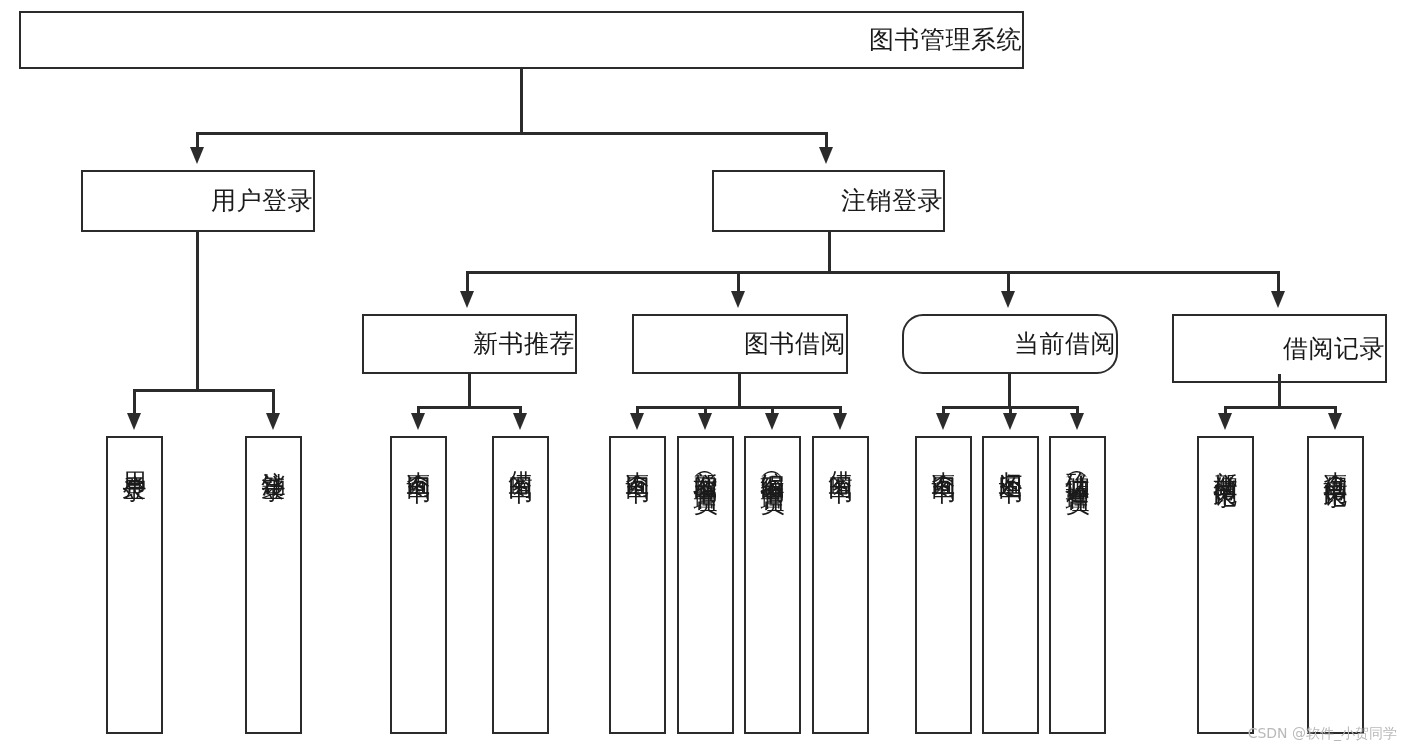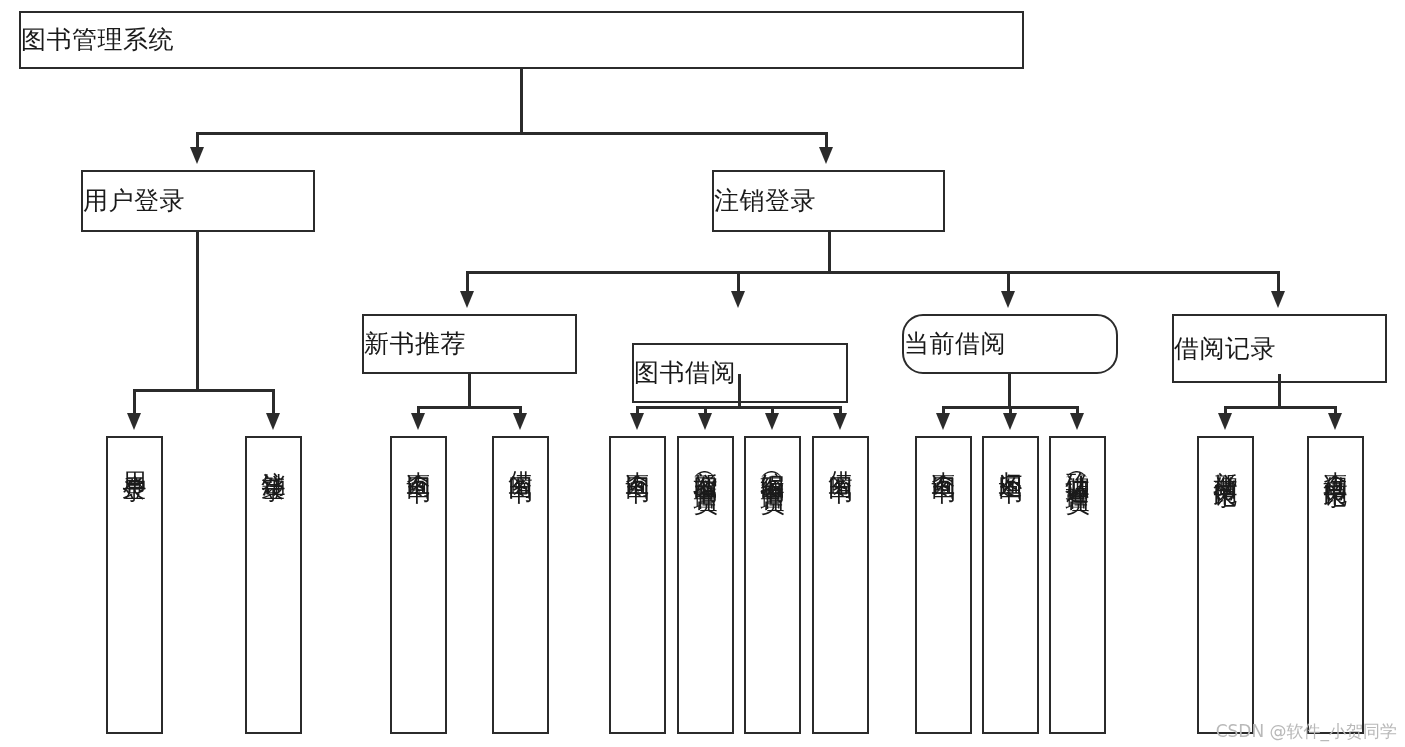--- a/index.html
+++ b/index.html
@@ -19,21 +19,21 @@
     overflow: hidden;
   }
   
   .node {
     position: absolute;
     box-sizing: border-box;
     background: #ffffff;
     border: 2.5px solid #2b2b2b;
     display: flex;
     align-items: center;
-    justify-content: flex-start;
+    justify-content: flex-end;
     color: #1a1a1a;
     line-height: 1.18;
   }
   .node .label {
     display: block;
     text-align: center;
     white-space: pre-line;
   }
   
   .node.horiz .label {
@@ -70,21 +70,21 @@
     height: 0;
     border-left: 7px solid transparent;
     border-right: 7px solid transparent;
     border-top: 17px solid #2b2b2b;
   }
   
   #watermark {
     position: absolute;
     right: 8px;
     bottom: 4px;
-    font-size: 17px;
+    font-size: 14px;
     color: #b9b9b9;
     font-family: "DejaVu Sans", "Liberation Sans", sans-serif;
     white-space: nowrap;
     pointer-events: none;
   }
 </style>
 </head>
 <body>
 
 <div id="canvas">
@@ -121,21 +121,21 @@
   <div class="ln v" style="left:1007px; top:271px; height:21px;"></div>
   <div class="ln v" style="left:1277px; top:271px; height:21px;"></div>
   <div class="arrow" style="left:460px; top:291px;"></div>
   <div class="arrow" style="left:731px; top:291px;"></div>
   <div class="arrow" style="left:1001px; top:291px;"></div>
   <div class="arrow" style="left:1271px; top:291px;"></div>
 
   <div class="node horiz" style="left:362px; top:314px; width:215px; height:60px;">
     <span class="label">新书推荐</span>
   </div>
-  <div class="node horiz" style="left:632px; top:314px; width:216px; height:60px;margin-top:29px;">
+  <div class="node horiz" style="left:632px; top:314px; width:216px; height:60px;">
     <span class="label">图书借阅</span>
   </div>
   <div class="node horiz" style="left:902px; top:314px; width:216px; height:60px;border-radius:21px;">
     <span class="label">当前借阅</span>
   </div>
   <div class="node horiz" style="left:1172px; top:314px; width:215px; height:69px;">
     <span class="label">借阅记录</span>
   </div>
 
   <div class="ln v" style="left:468px; top:374px; height:35px;"></div>

